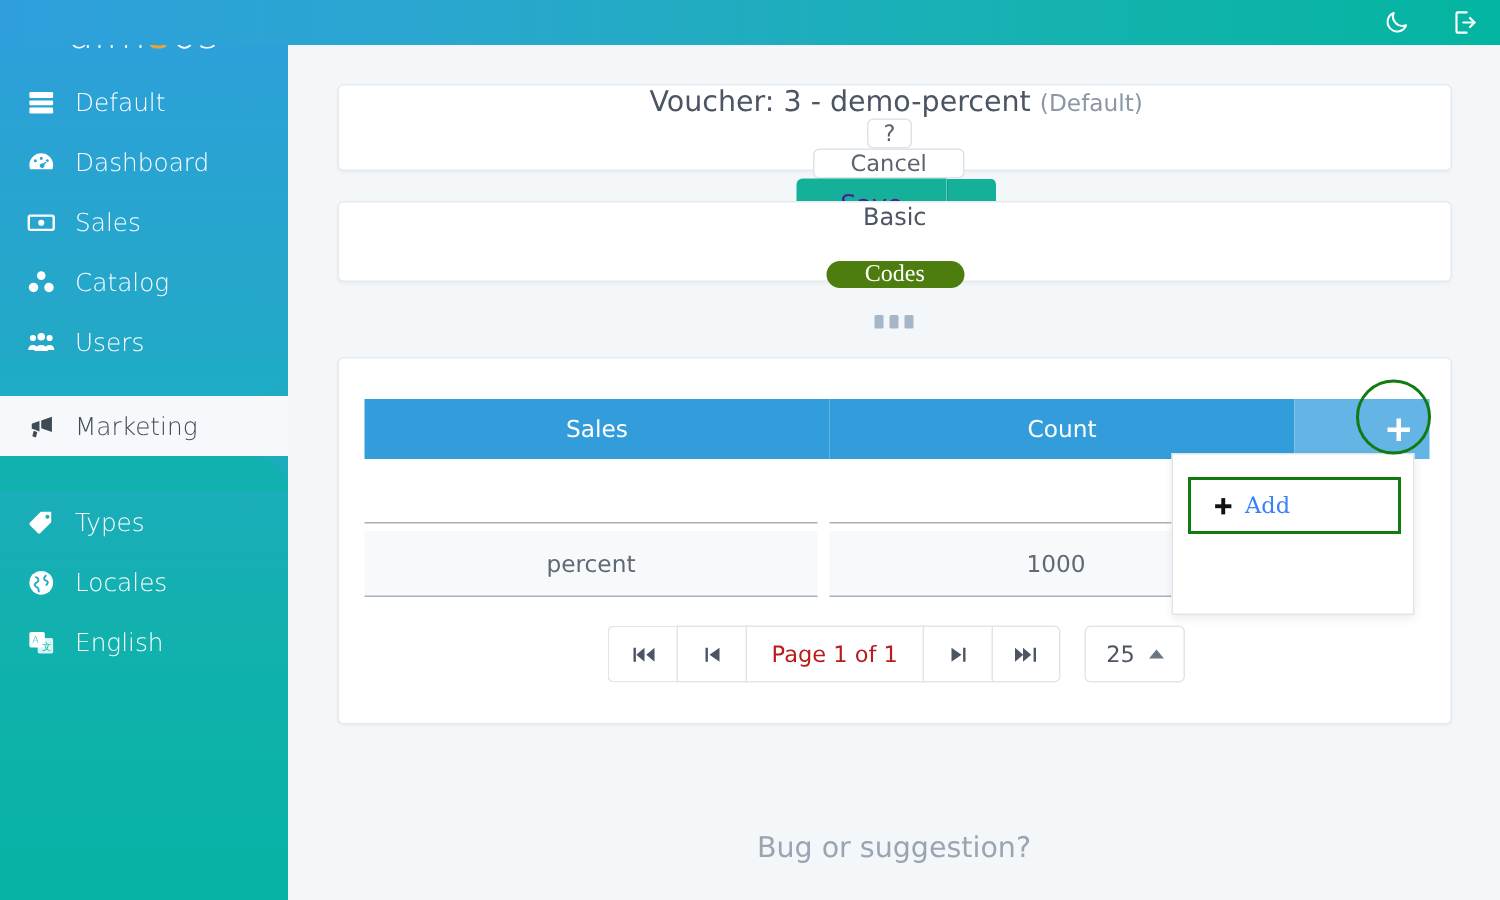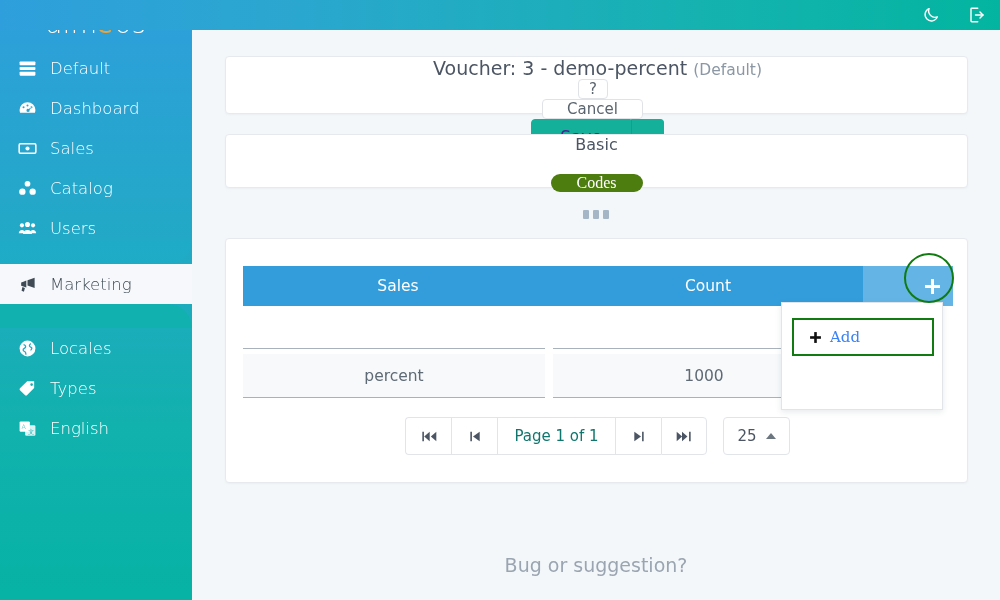--- a/index.html
+++ b/index.html
@@ -223,21 +223,21 @@
 
   
   .pager {
     position: absolute; left: 0; top: 178px; width: 743px;
     display: flex; align-items: center; justify-content: center;
   }
   .pgroup { display: flex; }
   .pbtn {
     height: 38px; min-width: 46px; border: 1px solid #e1e5ea; border-right: 0;
     background: #fff; display: flex; align-items: center; justify-content: center;
-    color: #0f766e; font-size: 15px; cursor: pointer;
+    color: #b91c1c; font-size: 15px; cursor: pointer;
     font-family: "DejaVu Sans", sans-serif;
   }
   .pbtn:first-child { border-radius: 4px 0 0 4px; }
   .pbtn:last-child { border-right: 1px solid #e1e5ea; border-radius: 0 4px 4px 0; }
   .pbtn.pg-label { min-width: 118px; cursor: default; }
   .psize {
     margin-left: 16px; height: 38px; width: 67px;
     border: 1px solid #e1e5ea; border-radius: 4px; background: #fff;
     display: flex; align-items: center; justify-content: center; gap: 9px;
     color: #4b5563; font-size: 15px; cursor: pointer;
@@ -330,35 +330,35 @@
               <path d="M9.2 4.4l.6 1.8 1.9.2.5 2-1.5 1.2.5 1.9-1.8.8-1.3-1.4-1.8.7-1.1-1.7 1-1.6-1-1.6 1.1-1.7 1.8.7 1.3-1.4zm-1.3 4.1a1.7 1.7 0 100 3.4 1.7 1.7 0 000-3.4z"></path>
               <path d="M17.3 11.4l.5 1.5 1.6.2.4 1.7-1.3 1 .4 1.6-1.5.7-1.1-1.2-1.5.6-1-1.4.9-1.4-.9-1.4.9-1.4 1.5.6 1.1-1.1zm-1.1 3.4a1.4 1.4 0 100 2.8 1.4 1.4 0 000-2.8z"></path>
             </svg>
         </span>
         <span>Configuration</span>
       </div>
 
       <div class="navitem">
         <span class="ico">
           <svg width="19" height="19" viewBox="0 0 24 24" fill="#fff">
+              <path d="M2.5 11.8L11.6 2.7h8.8v8.8l-9.1 9.1a1.6 1.6 0 01-2.3 0l-6.5-6.5a1.6 1.6 0 010-2.3zM17.2 5.3a1.7 1.7 0 100 3.4 1.7 1.7 0 000-3.4z"></path>
+            </svg>
+        </span>
+        <span>Types</span>
+      </div>
+
+      <div class="navitem">
+        <span class="ico">
+          <svg width="19" height="19" viewBox="0 0 24 24" fill="#fff">
               <circle cx="12" cy="12" r="10"></circle>
               <path d="M7 7c2 .5 3 2 2.5 3.5S6 12 6.5 14s2.5 1.5 3 3 .5 3 .5 3" stroke="#22a9c6" stroke-width="1.6" fill="none"></path>
               <path d="M16 5.5c-.5 1.5-2 2-1.5 3.5s3 1 3 2.5-1.5 2-1 3" stroke="#22a9c6" stroke-width="1.6" fill="none"></path>
             </svg>
         </span>
         <span>Locales</span>
-      </div>
-
-      <div class="navitem">
-        <span class="ico">
-          <svg width="19" height="19" viewBox="0 0 24 24" fill="#fff">
-              <path d="M2.5 11.8L11.6 2.7h8.8v8.8l-9.1 9.1a1.6 1.6 0 01-2.3 0l-6.5-6.5a1.6 1.6 0 010-2.3zM17.2 5.3a1.7 1.7 0 100 3.4 1.7 1.7 0 000-3.4z"></path>
-            </svg>
-        </span>
-        <span>Types</span>
       </div>
 
 
       <div class="navitem">
         <span class="ico">
           <svg width="19" height="19" viewBox="0 0 24 24" fill="#fff">
               <rect x="2" y="3" width="13" height="13" rx="1.5"></rect>
               <rect x="9" y="8" width="13" height="13" rx="1.5" opacity=".85"></rect>
               <text x="4.4" y="12.6" font-size="8" fill="#11b1af" font-family="DejaVu Sans">A</text>
               <text x="12.6" y="18.4" font-size="8" fill="#11b1af" font-family="DejaVu Sans">文</text>

